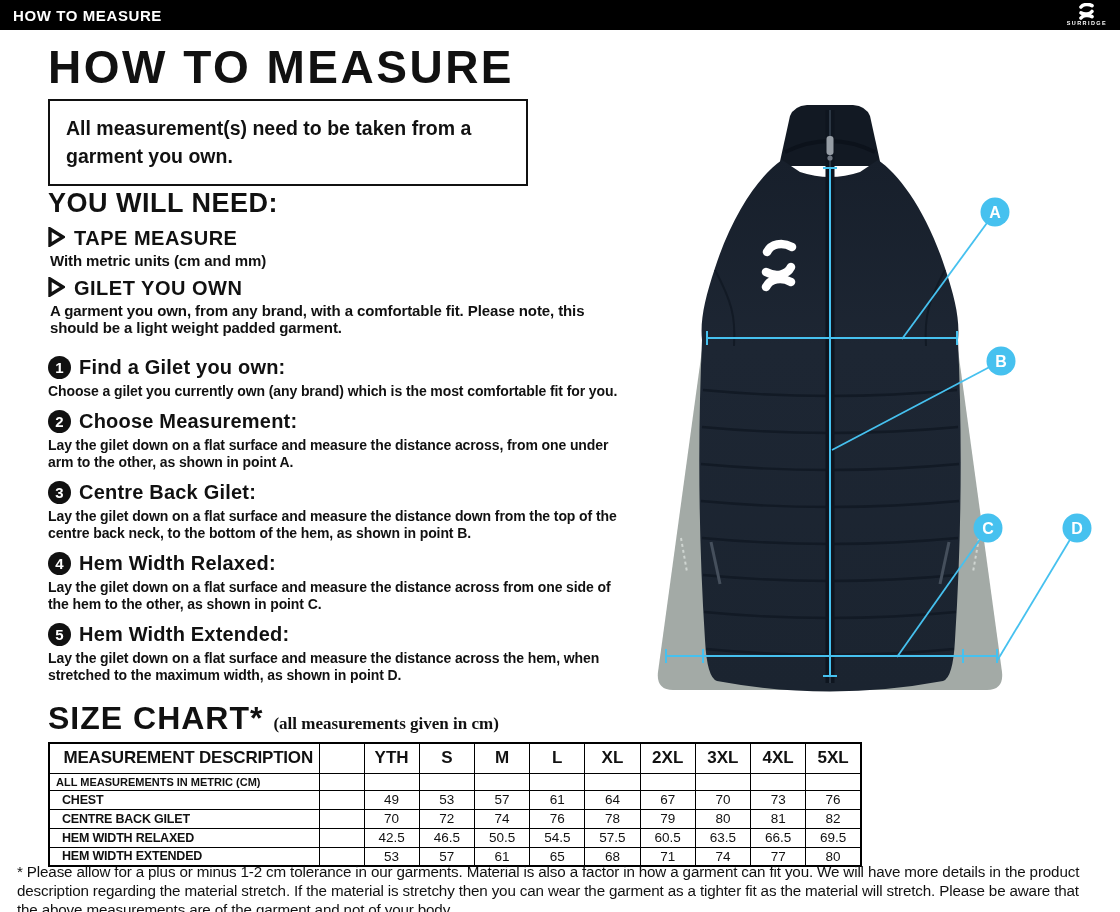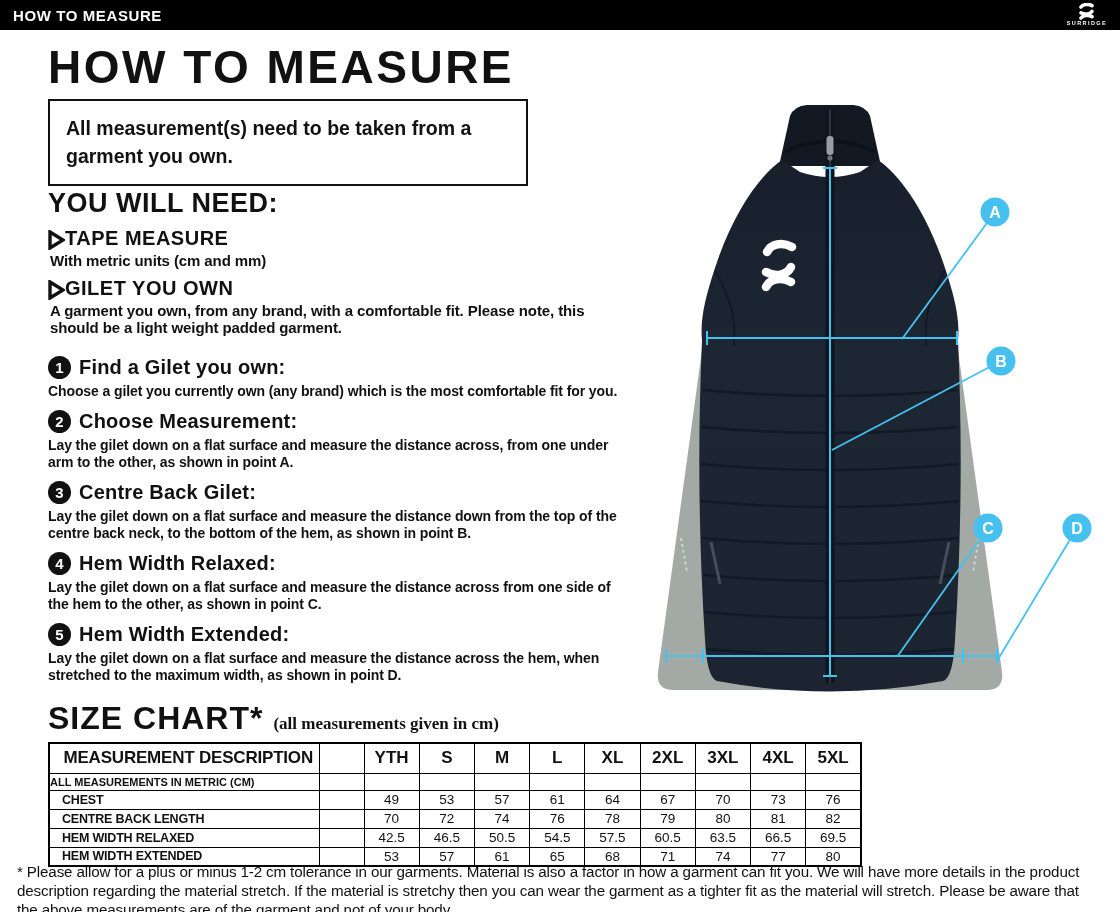--- a/index.html
+++ b/index.html
@@ -15,21 +15,21 @@
   .brand-name { color:#fff; font-size:5.5px; font-weight:700; letter-spacing:1.4px; margin-top:1px; }
 
   
   .h1 { position:absolute; left:48px; top:40px; font-size:46px; font-weight:700; letter-spacing:2.5px; }
   .note-box { position:absolute; left:48px; top:99px; width:480px; border:2.5px solid #111;
               padding:13px 16px; font-size:19.5px; font-weight:700; line-height:1.45; }
 
   .ywn-head { position:absolute; left:48px; top:188px; font-size:27px; font-weight:700; letter-spacing:.5px; }
 
   .need-items { position:absolute; left:48px; top:227px; width:560px; }
-  .need-head { display:flex; align-items:flex-end; }
+  .need-head { display:flex; align-items:flex-start; gap:9px; }
   .need-title { font-size:20px; font-weight:700; letter-spacing:.5px; }
   .need-desc { font-size:15px; font-weight:700; line-height:1.18; margin:2px 0 7px 2px; width:552px; letter-spacing:-.1px; }
   .tri { flex:0 0 auto; }
 
   .steps { position:absolute; left:48px; top:356px; width:578px; }
   .step { margin-bottom:9px; }
   .step-head { display:flex; align-items:center; gap:8px; margin-bottom:4px; }
   .step-num { width:23px; height:23px; border-radius:50%; background:#111; color:#fff;
               display:flex; align-items:center; justify-content:center; font-size:15px; font-weight:700; }
   .step-title { font-size:20px; font-weight:700; letter-spacing:.2px; }
@@ -43,21 +43,21 @@
   .sc-headrow { display:flex; align-items:baseline; gap:10px; }
   .sc-title { font-size:32px; font-weight:700; letter-spacing:1px; }
   .sc-sub { font-size:17px; font-weight:700;font-family:Liberation Serif, serif; }
   table { border-collapse:collapse; table-layout:fixed; width:814px; margin-top:5px;
           border:2px solid #000; }
   td,th { border:1px solid #000; text-align:center; vertical-align:middle; overflow:hidden; white-space:nowrap; }
   tr.hdr { height:30px; }
   tr.hdr th { font-size:17px; font-weight:700; }
   tr.hdr th.lbl { text-align:center; padding-left:8px; letter-spacing:-.2px;margin-top:36px; }
   tr.metric { height:17px; }
-  tr.metric td.lbl { text-align:left; font-size:11px; font-weight:700; }
+  tr.metric td.lbl { text-align:left; padding-left:6px; font-size:11px; font-weight:700; }
   tr.data { height:19px; }
   tr.data td.lbl { text-align:left; padding-left:12px; font-size:12.5px; font-weight:700; letter-spacing:-.2px; }
   tr.data td.val { font-size:13.5px; font-weight:400; }
 
   .footnote { position:absolute; left:17px; top:862px; width:1078px;
               font-size:15.2px; font-weight:400; line-height:1.25; letter-spacing:-.15px; }
 </style>
 </head>
 <body>
 
@@ -273,21 +273,21 @@
             <td class="val">53</td>
             <td class="val">57</td>
             <td class="val">61</td>
             <td class="val">64</td>
             <td class="val">67</td>
             <td class="val">70</td>
             <td class="val">73</td>
             <td class="val">76</td>
           </tr>
           <tr class="data">
-            <td class="lbl">CENTRE BACK LENGTH</td>
+            <td class="lbl">CENTRE BACK GILET</td>
             <td></td>
             <td class="val">70</td>
             <td class="val">72</td>
             <td class="val">74</td>
             <td class="val">76</td>
             <td class="val">78</td>
             <td class="val">79</td>
             <td class="val">80</td>
             <td class="val">81</td>
             <td class="val">82</td>

